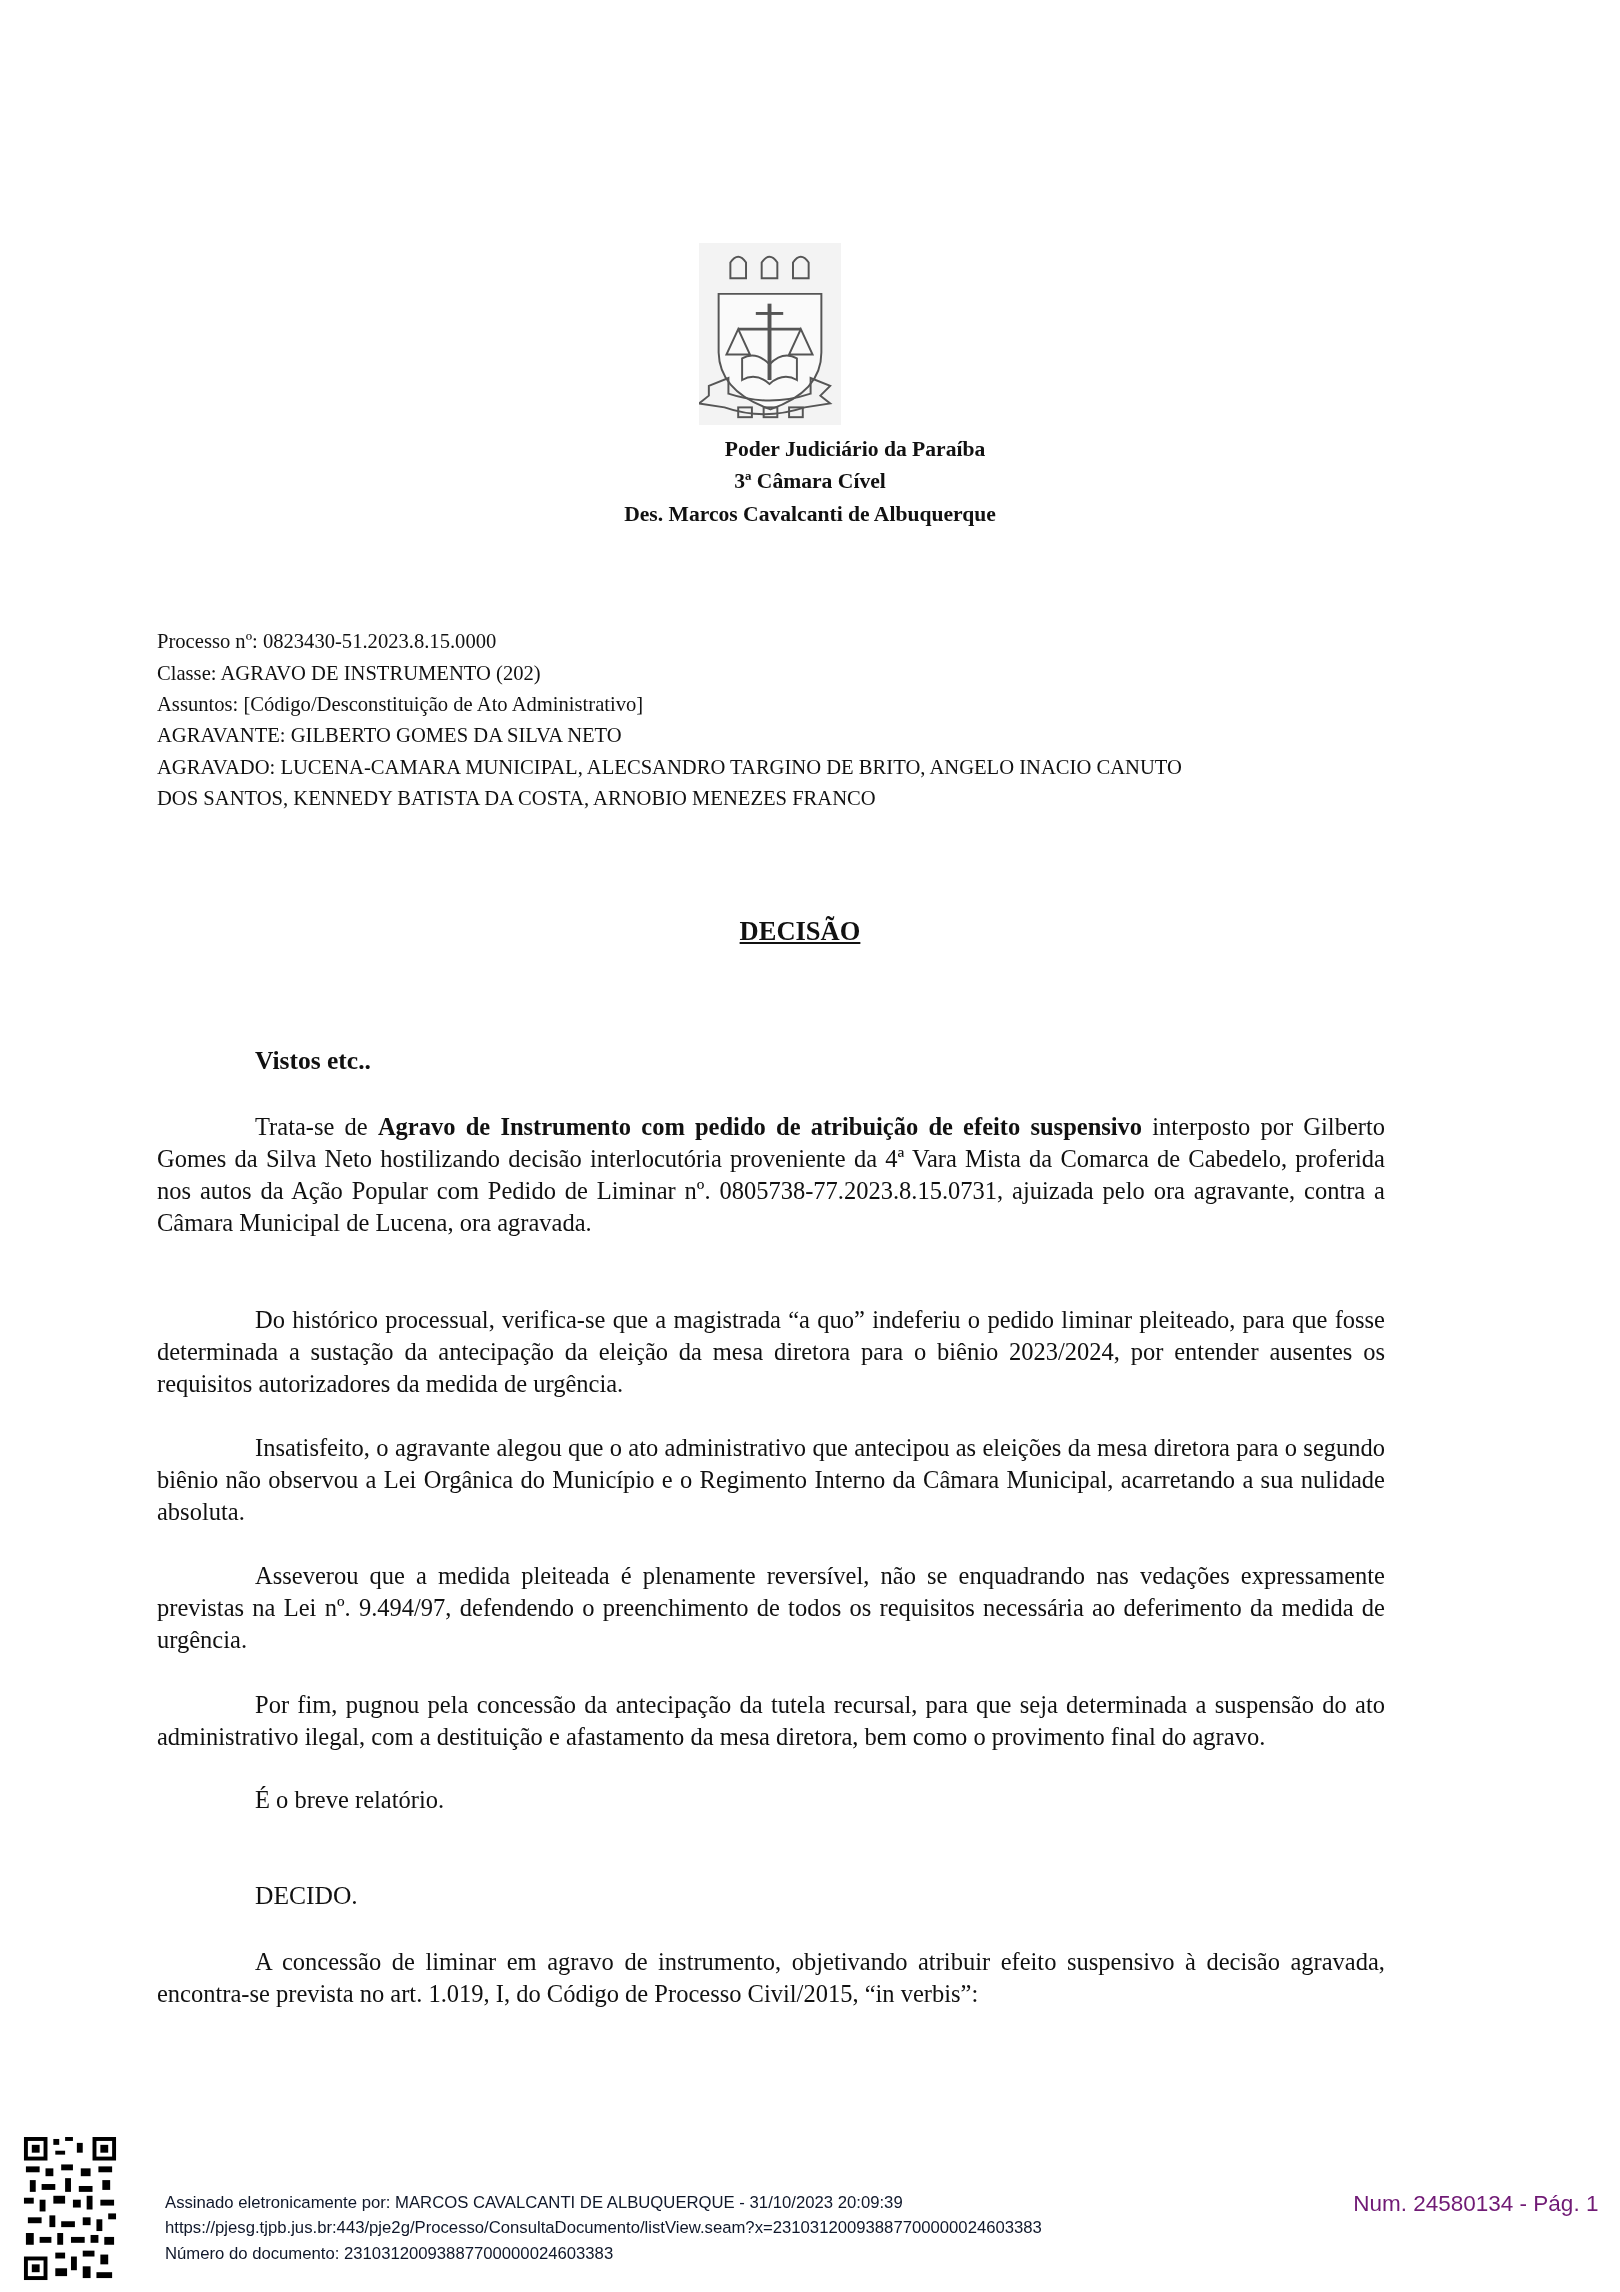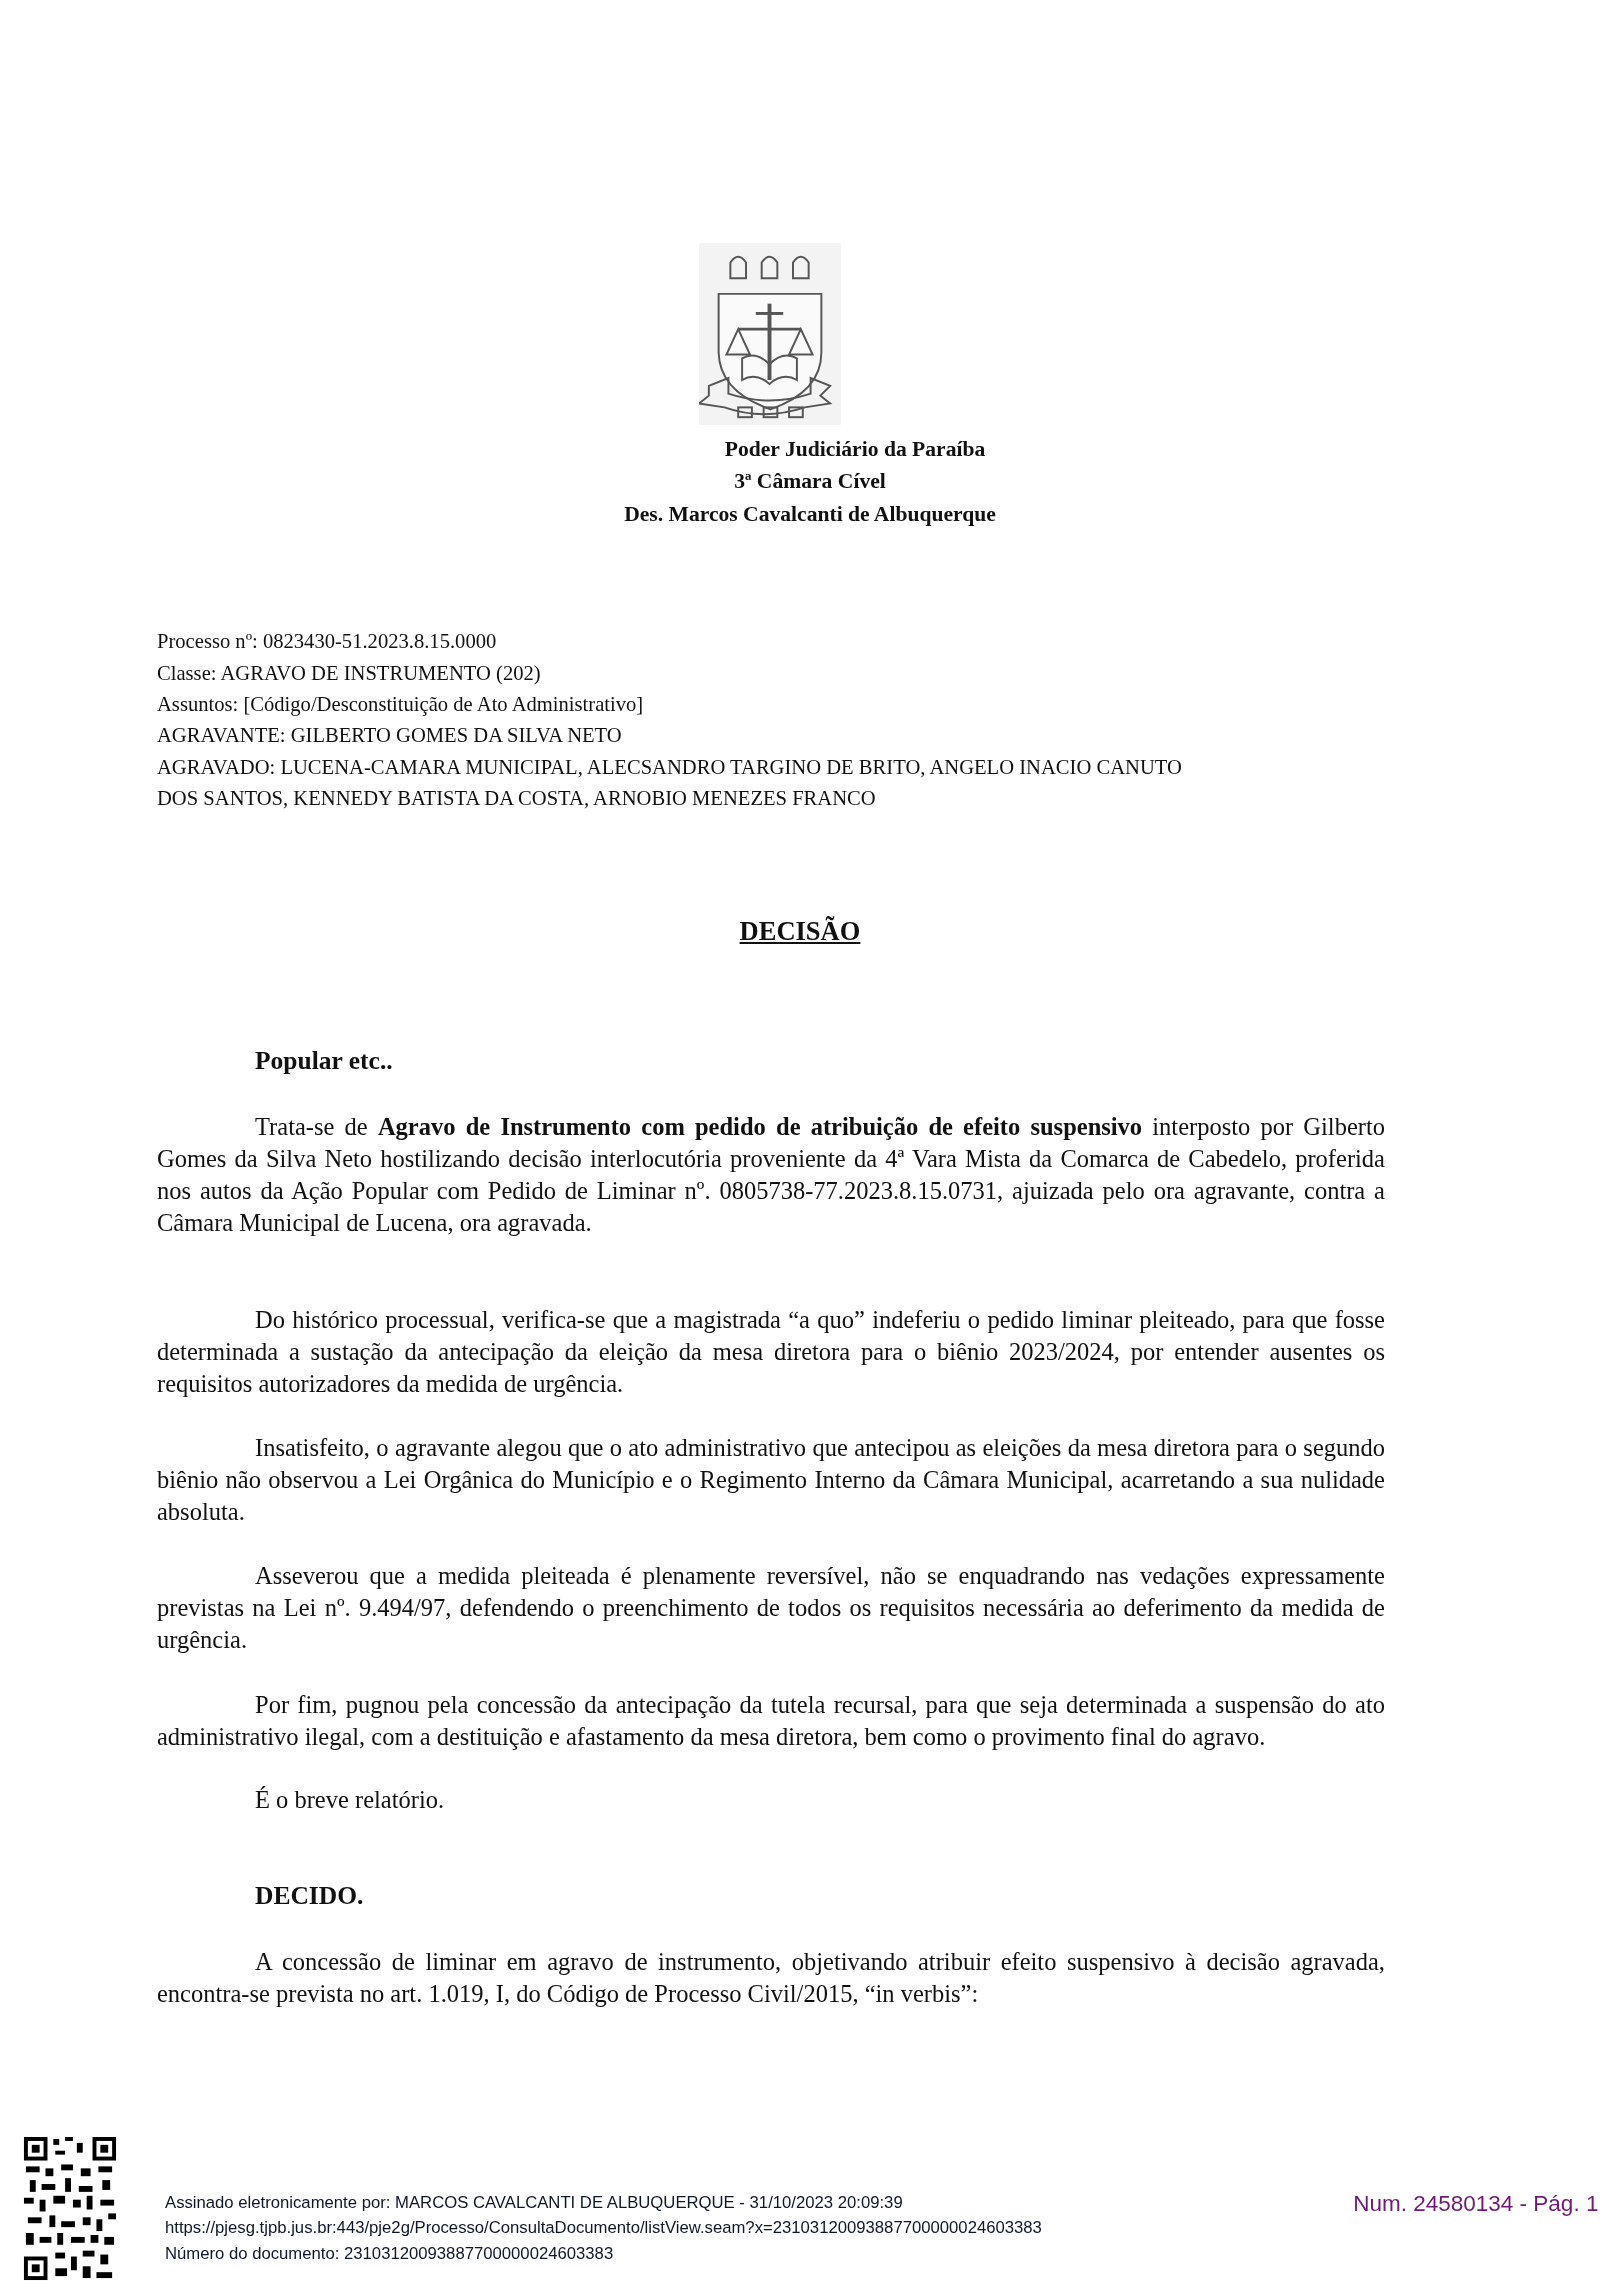--- a/index.html
+++ b/index.html
@@ -21,21 +21,21 @@
 
   .para { position: absolute; left: 157px; width: 1228px; font-size: 24.5px; line-height: 32px; text-align: justify; text-indent: 98px; }
   .solo { position: absolute; left: 255px; font-size: 24.5px; }
   #vistos { top: 1046px; font-weight: bold; font-size: 25.5px; }
   #p1 { top: 1111px; }
   #p2 { top: 1304px; }
   #p3 { top: 1432px; }
   #p4 { top: 1560px; }
   #p5 { top: 1689px; }
   #relatorio { top: 1786px; }
-  #decido { top: 1881px; font-weight: bold; font-size: 25.5px; }
+  #decido { top: 1881px; font-weight: normal; font-size: 25.5px; }
   #p6 { top: 1946px; }
 
   #qr { position: absolute; left: 21.6px; top: 2135px; width: 96px; height: 149px; }
   .foot { position: absolute; left: 165px; font-size: 16.7px; color: #0f172a; white-space: nowrap; }
   #f1 { top: 2193px; } #f2 { top: 2218px; } #f3 { top: 2244px; }
   #pagenum { position: absolute; top: 2191px; right: 21.6px; font-size: 22.5px; color: #701a75; }
 </style>
 </head>
 <body>
 
@@ -65,21 +65,21 @@
 
 <div id="m0" class="meta serif">Processo nº: 0823430-51.2023.8.15.0000</div>
 <div id="m1" class="meta serif">Classe: AGRAVO DE INSTRUMENTO (202)</div>
 <div id="m2" class="meta serif">Assuntos: [Código/Desconstituição de Ato Administrativo]</div>
 <div id="m3" class="meta serif">AGRAVANTE: GILBERTO GOMES DA SILVA NETO</div>
 <div id="m4" class="meta serif">AGRAVADO: LUCENA-CAMARA MUNICIPAL, ALECSANDRO TARGINO DE BRITO, ANGELO INACIO CANUTO</div>
 <div id="m5" class="meta serif">DOS SANTOS, KENNEDY BATISTA DA COSTA, ARNOBIO MENEZES FRANCO</div>
 
 <div id="title" class="serif">DECISÃO</div>
 
-<div id="vistos" class="solo serif">Popular etc..</div>
+<div id="vistos" class="solo serif">Vistos etc..</div>
 
 <div id="p1" class="para serif"><span>Trata-se de </span><b>Agravo de Instrumento com pedido de atribuição de efeito suspensivo</b><span> interposto por Gilberto Gomes da Silva Neto hostilizando decisão interlocutória proveniente da 4ª Vara Mista da Comarca de Cabedelo, proferida nos autos da Ação Popular com Pedido de Liminar nº. 0805738-77.2023.8.15.0731, ajuizada pelo ora agravante, contra a Câmara Municipal de Lucena, ora agravada.</span></div>
 <div id="p2" class="para serif">Do histórico processual, verifica-se que a magistrada “a quo” indeferiu o pedido liminar pleiteado, para que fosse determinada a sustação da antecipação da eleição da mesa diretora para o biênio 2023/2024, por entender ausentes os requisitos autorizadores da medida de urgência.</div>
 <div id="p3" class="para serif">Insatisfeito, o agravante alegou que o ato administrativo que antecipou as eleições da mesa diretora para o segundo biênio não observou a Lei Orgânica do Município e o Regimento Interno da Câmara Municipal, acarretando a sua nulidade absoluta.</div>
 <div id="p4" class="para serif">Asseverou que a medida pleiteada é plenamente reversível, não se enquadrando nas vedações expressamente previstas na Lei nº. 9.494/97, defendendo o preenchimento de todos os requisitos necessária ao deferimento da medida de urgência.</div>
 <div id="p5" class="para serif">Por fim, pugnou pela concessão da antecipação da tutela recursal, para que seja determinada a suspensão do ato administrativo ilegal, com a destituição e afastamento da mesa diretora, bem como o provimento final do agravo.</div>
 <div id="relatorio" class="solo serif">É o breve relatório.</div>
 <div id="decido" class="solo serif">DECIDO.</div>
 <div id="p6" class="para serif">A concessão de liminar em agravo de instrumento, objetivando atribuir efeito suspensivo à decisão agravada, encontra-se prevista no art. 1.019, I, do Código de Processo Civil/2015, “in verbis”:</div>
 

